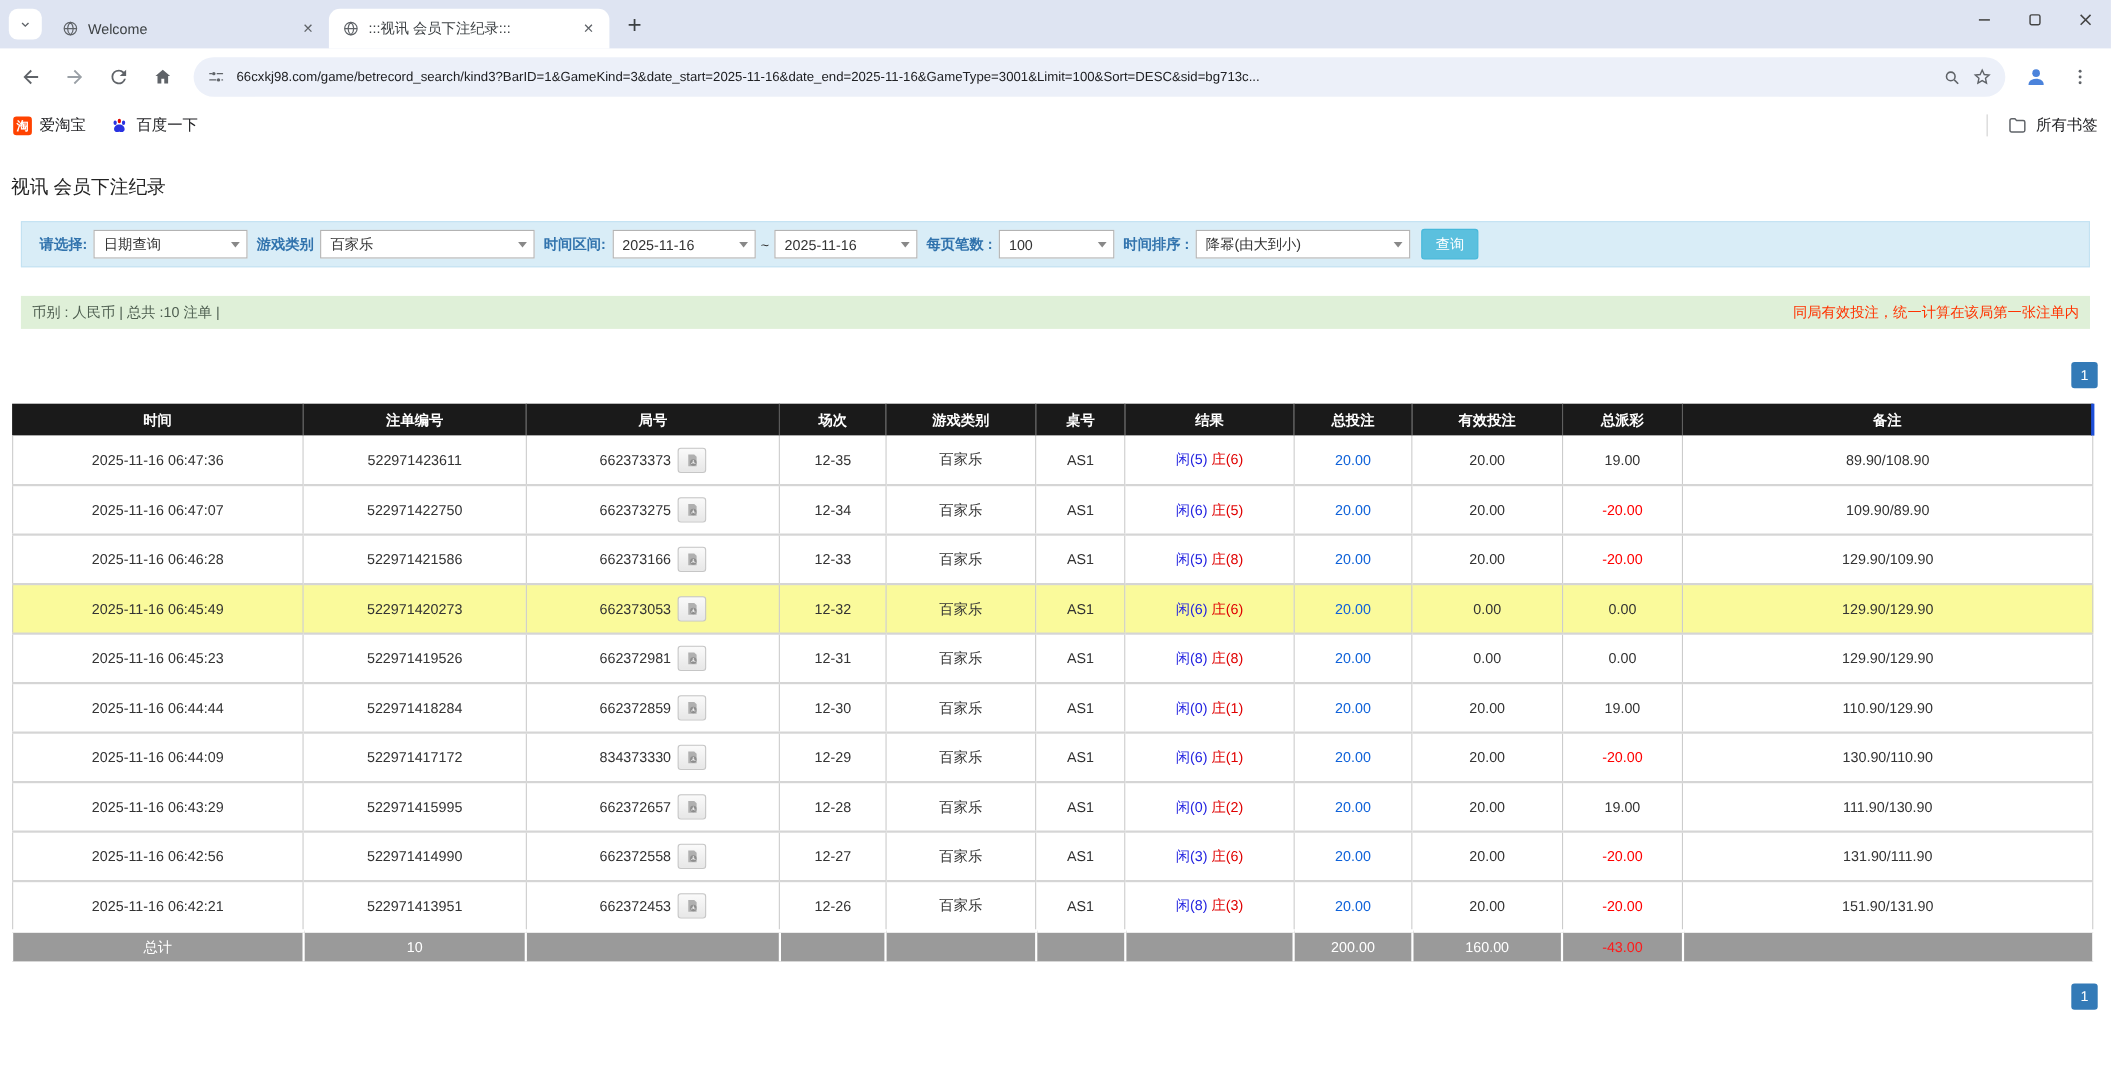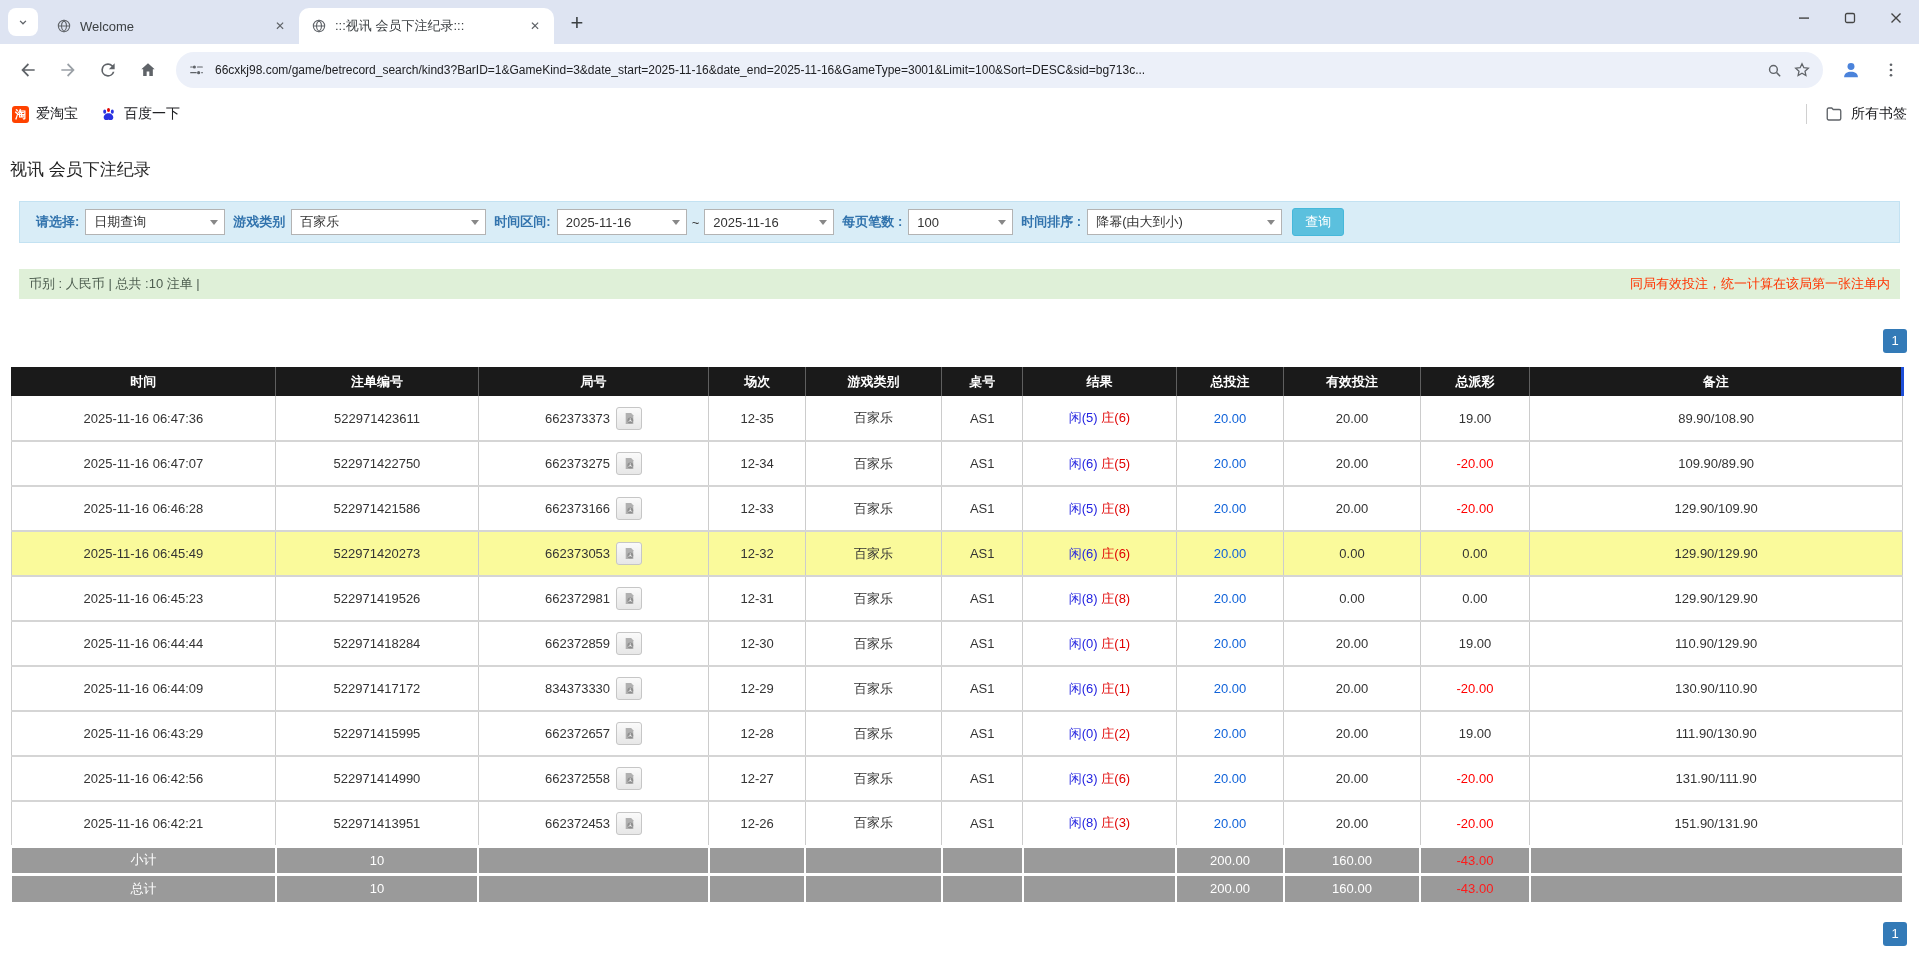--- a/index.html
+++ b/index.html
@@ -622,33 +622,20 @@
     </td>
     <td>
       <span class="bet-link">20.00</span>
     </td>
     <td>20.00</td>
     <td class="neg">-20.00</td>
     <td>151.90/131.90</td>
   </tr>
     </tbody>
   <tbody>
-    <tr class="summary">
-      <td>小计</td>
-      <td>10</td>
-      <td></td>
-        <td></td>
-        <td></td>
-      <td></td>
-        <td></td>
-      <td>200.00</td>
-      <td>160.00</td>
-      <td class="neg">-43.00</td>
-      <td></td>
-    </tr>
     <tr class="summary last">
       <td>总计</td>
       <td>10</td>
       <td></td>
         <td></td>
         <td></td>
       <td></td>
         <td></td>
       <td>200.00</td>
       <td>160.00</td>

